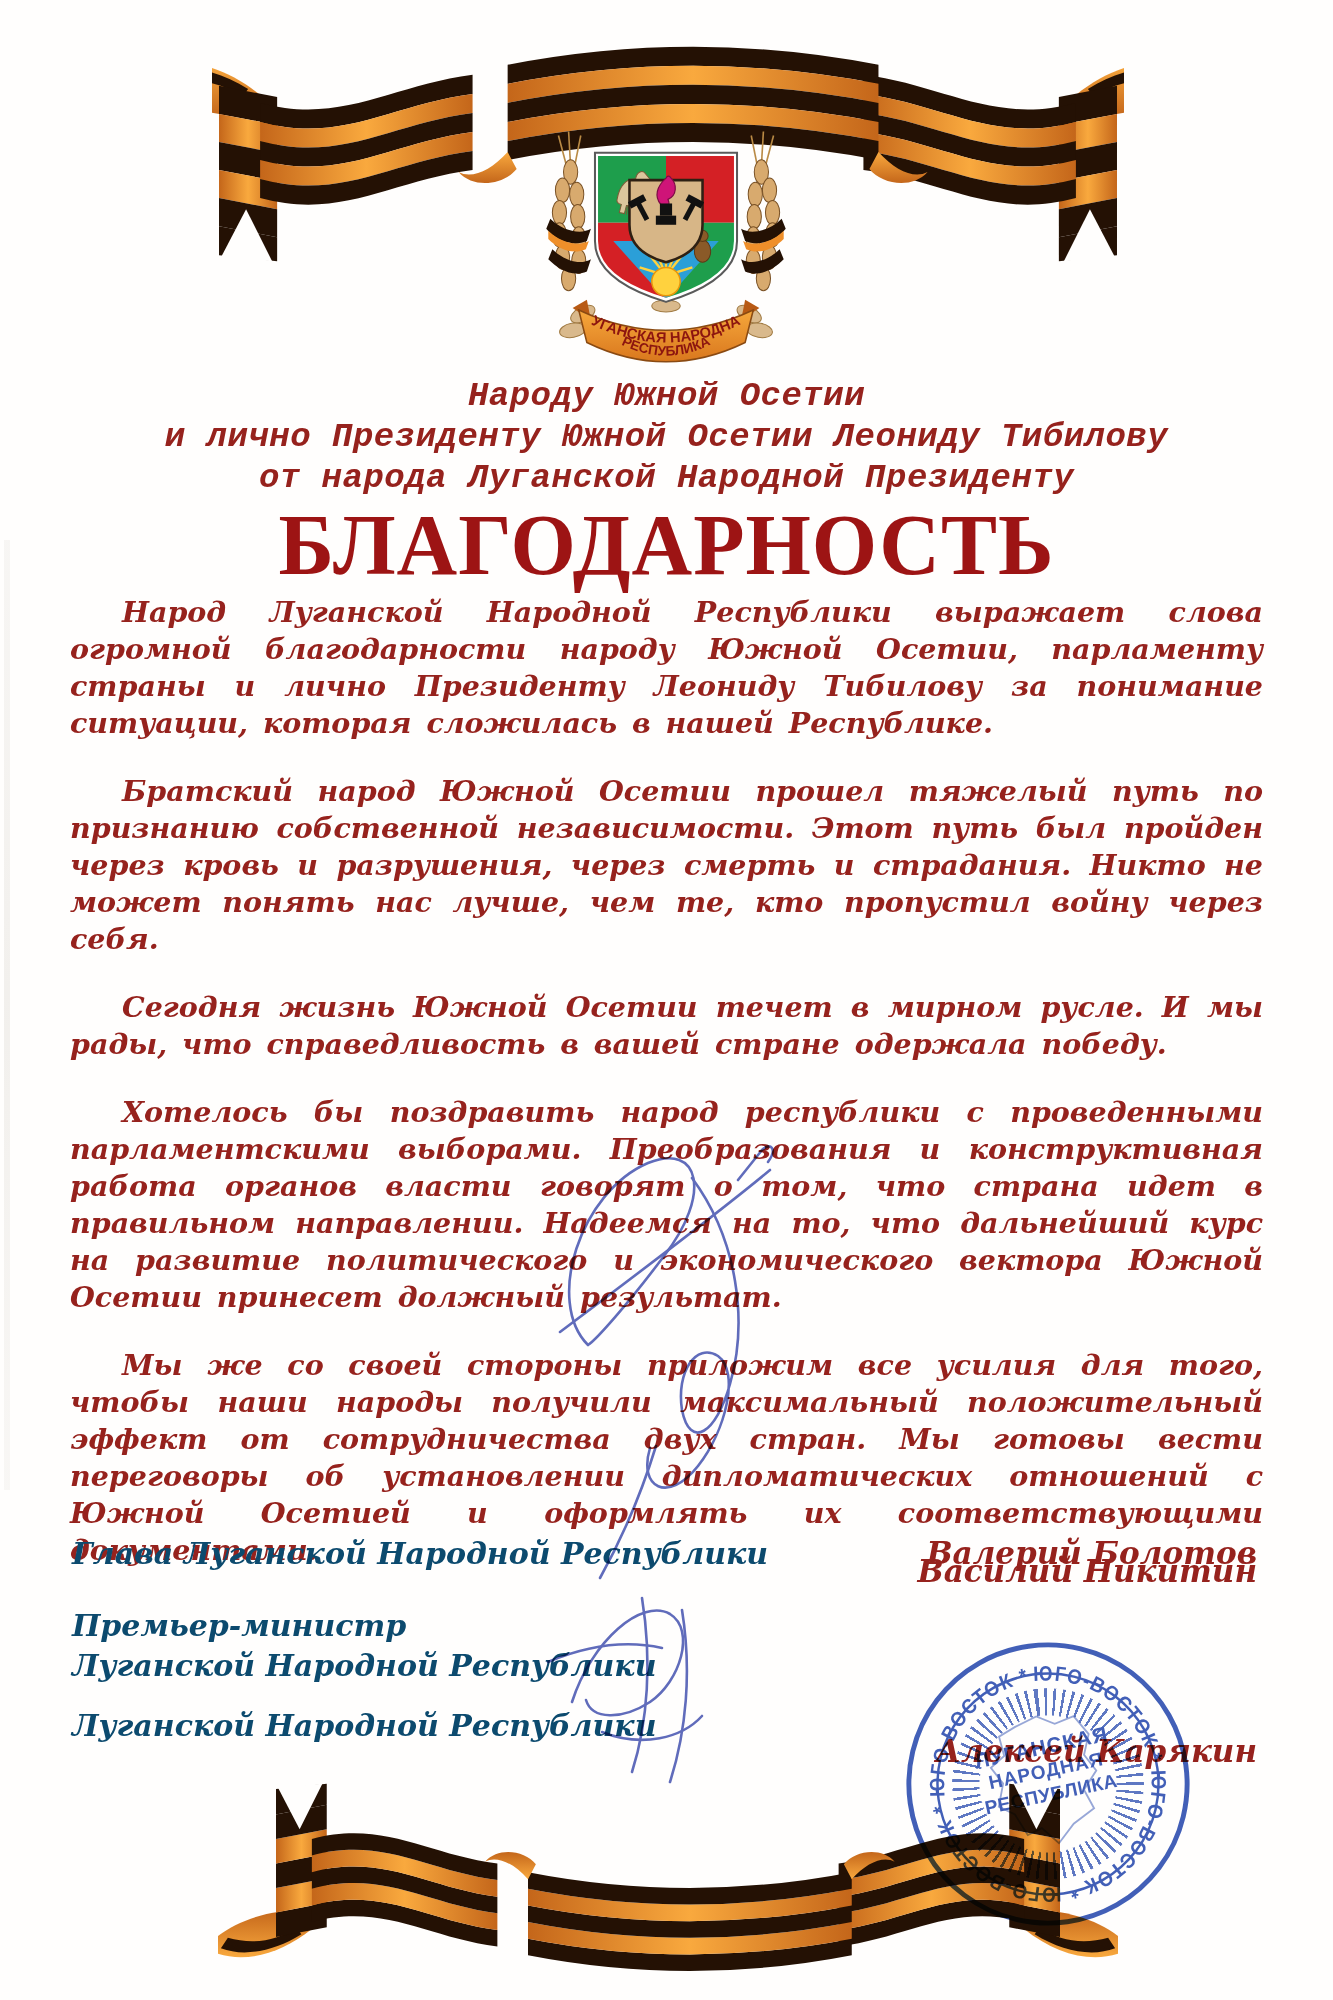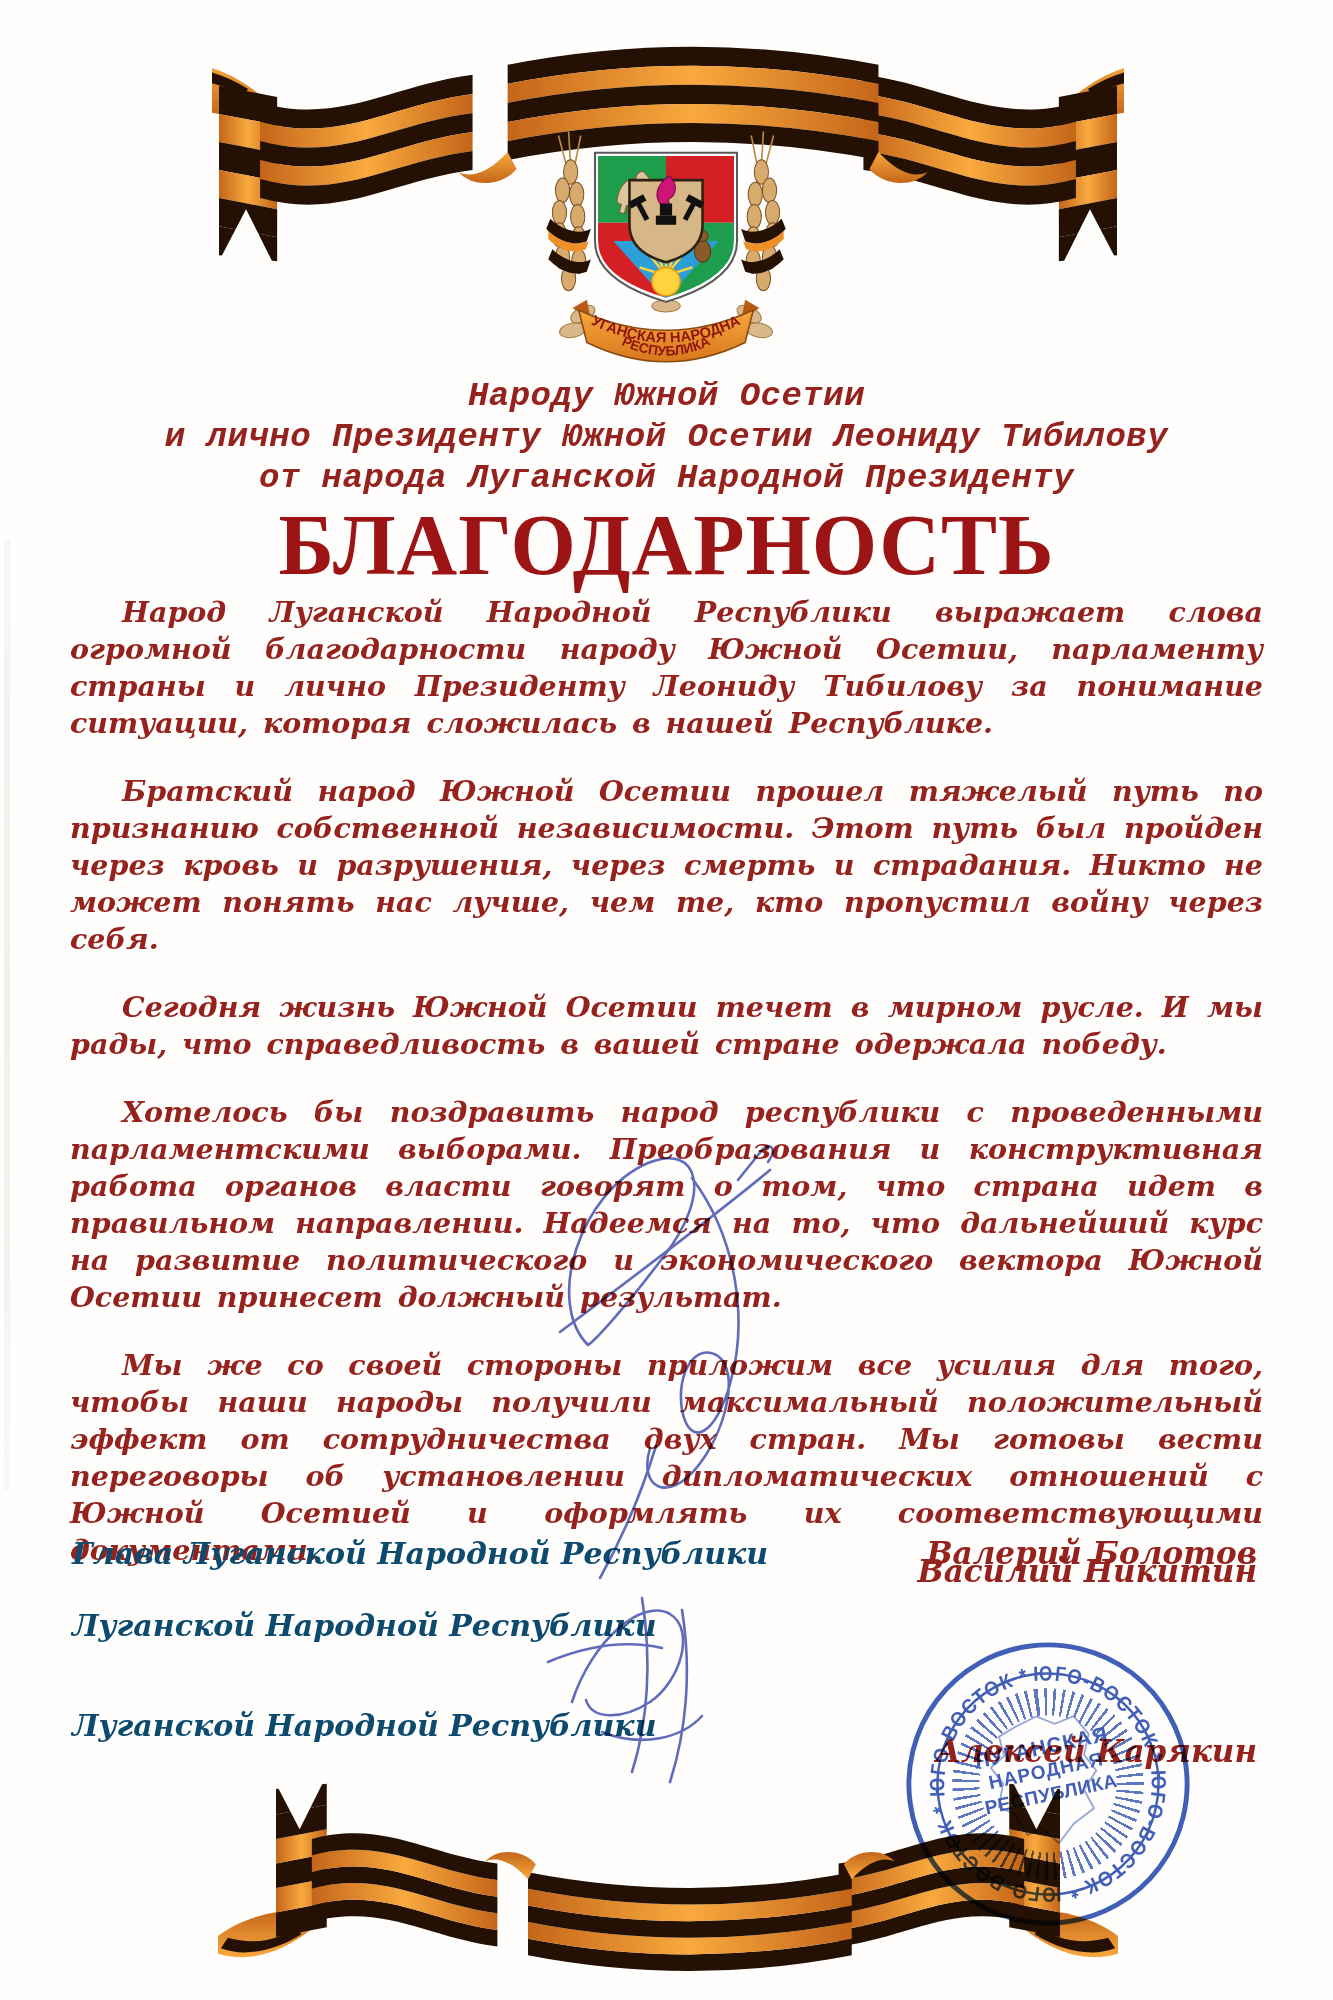--- a/index.html
+++ b/index.html
@@ -236,20 +236,21 @@
     <p>Братский народ Южной Осетии прошел тяжелый путь по признанию собственной независимости. Этот путь был пройден через кровь и разрушения, через смерть и страдания. Никто не может понять нас лучше, чем те, кто пропустил войну через себя.</p>
     <p>Сегодня жизнь Южной Осетии течет в мирном русле. И мы рады, что справедливость в вашей стране одержала победу.</p>
     <p>Хотелось бы поздравить народ республики с проведенными парламентскими выборами. Преобразования и конструктивная работа органов власти говорят о том, что страна идет в правильном направлении. Надеемся на то, что дальнейший курс на развитие политического и экономического вектора Южной Осетии принесет должный результат.</p>
     <p>Мы же со своей стороны приложим все усилия для того, чтобы наши народы получили максимальный положительный эффект от сотрудничества двух стран. Мы готовы вести переговоры об установлении дипломатических отношений с Южной Осетией и оформлять их соответствующими документами.</p>
   </div>
 
   <div class="sig-title" style="top:1534px;">Глава Луганской Народной Республики</div>
   <div class="sig-name" style="top:1534px;">Валерий Болотов</div>
 
   <div class="sig-title" style="top:1606px;">
+    <div>Премьер-министр</div>
     <div>Луганской Народной Республики</div>
   </div>
   <div class="sig-name" style="top:1552px;text-align:right;">Василий Никитин</div>
 
   <div class="sig-title" style="top:1706px;">
     <div>Луганской Народной Республики</div>
   </div>
   <div class="sig-name" style="top:1732px;">Алексей Карякин</div>
 
   <svg class="ribbon-bottom" viewBox="0 0 910 240" xmlns="http://www.w3.org/2000/svg">

